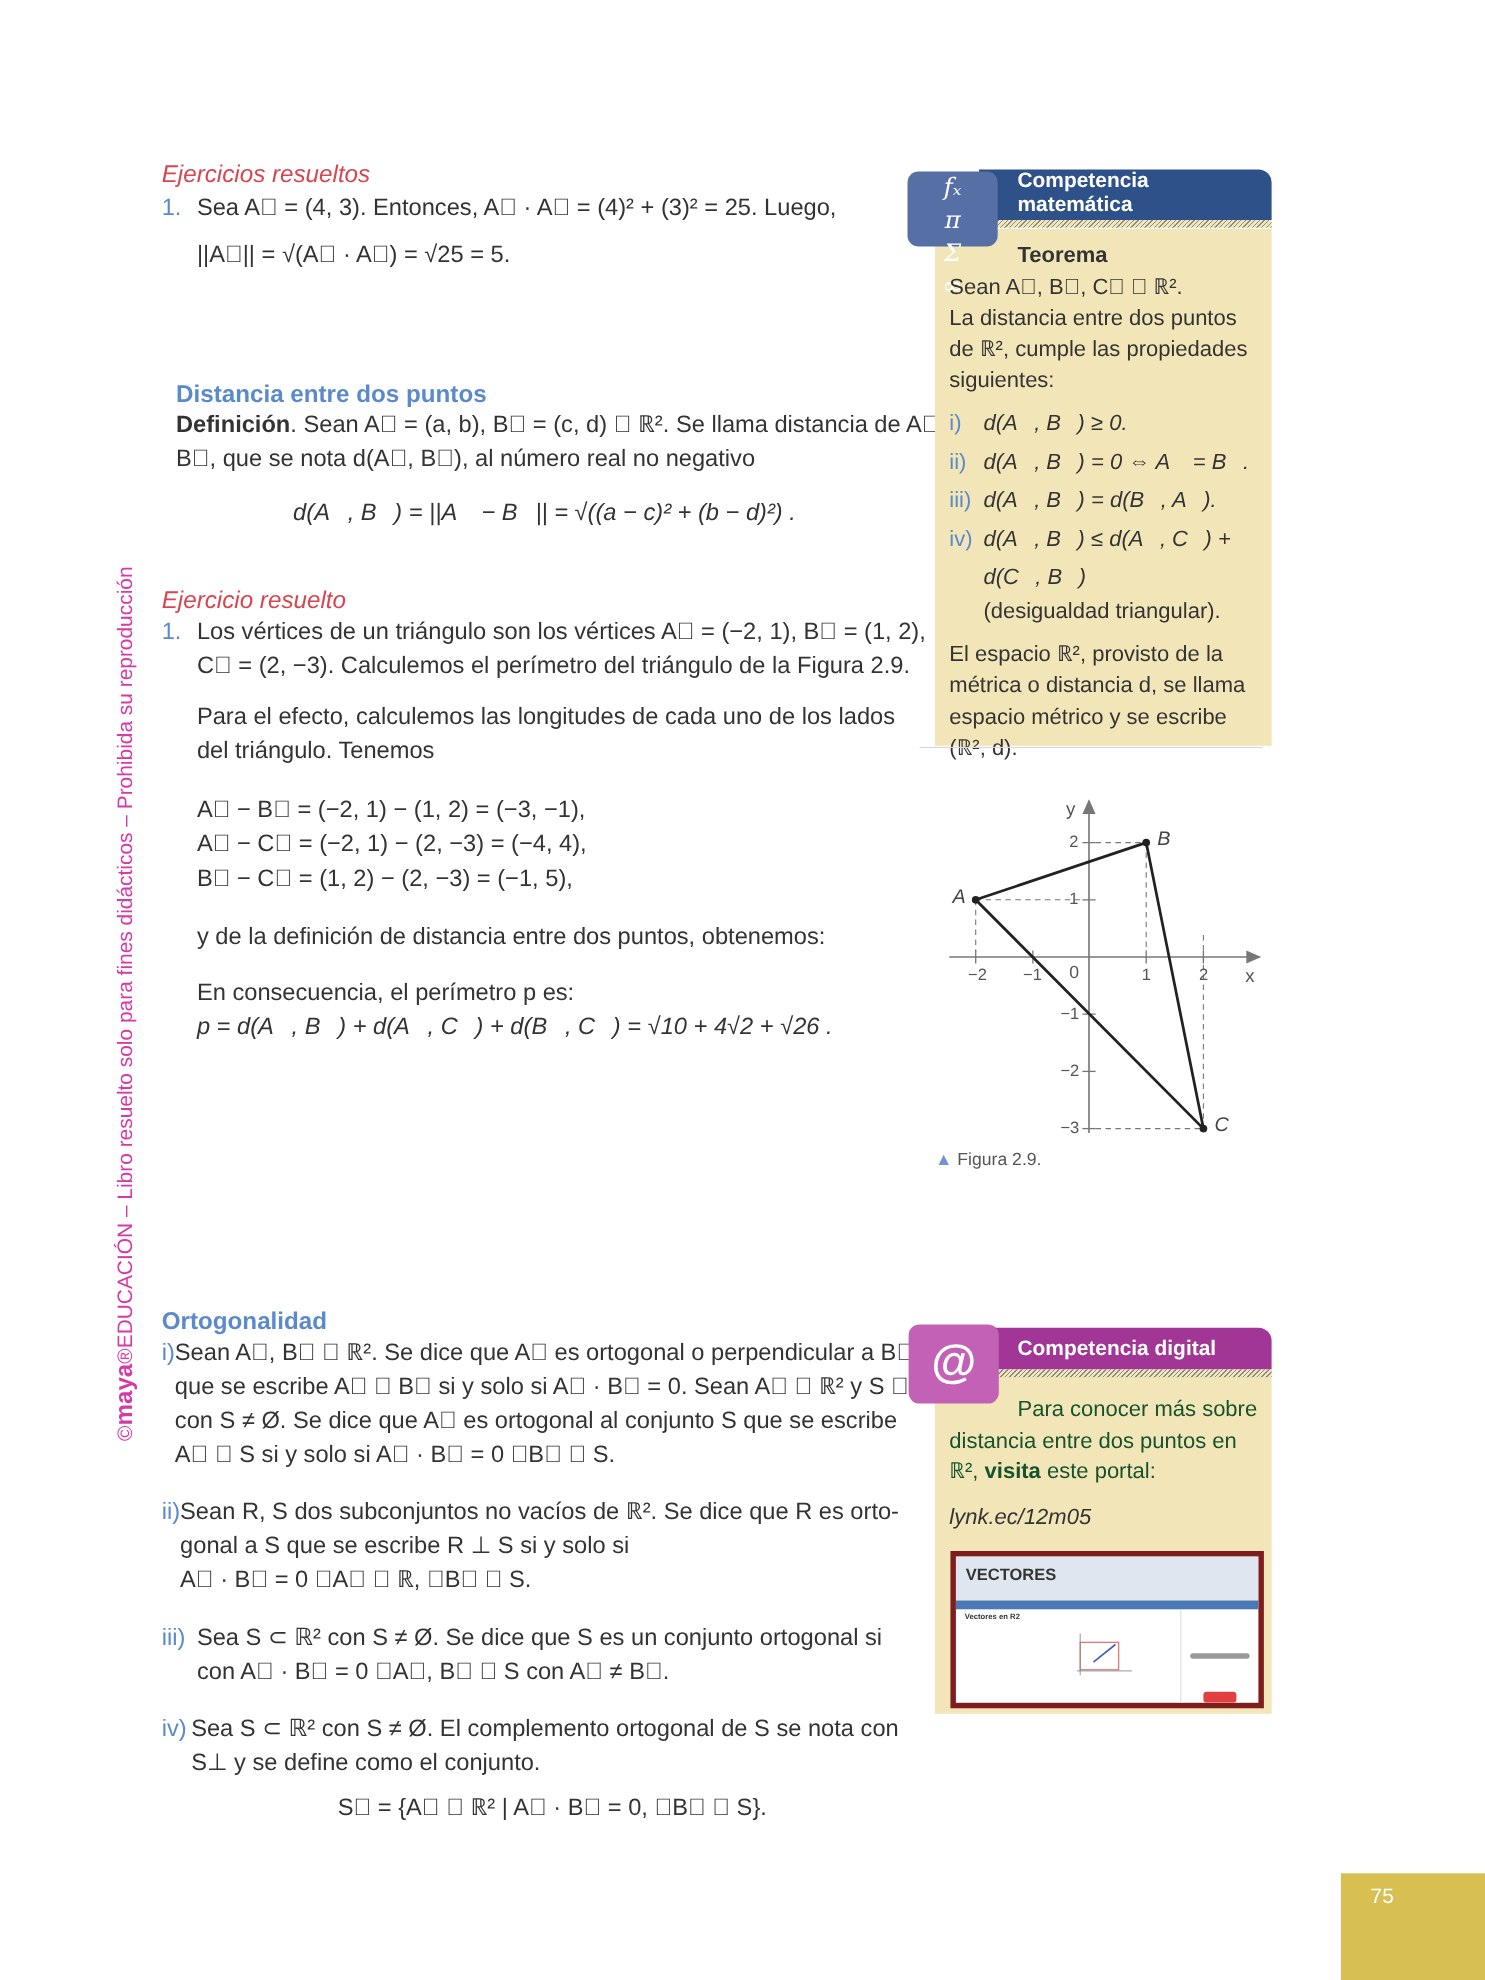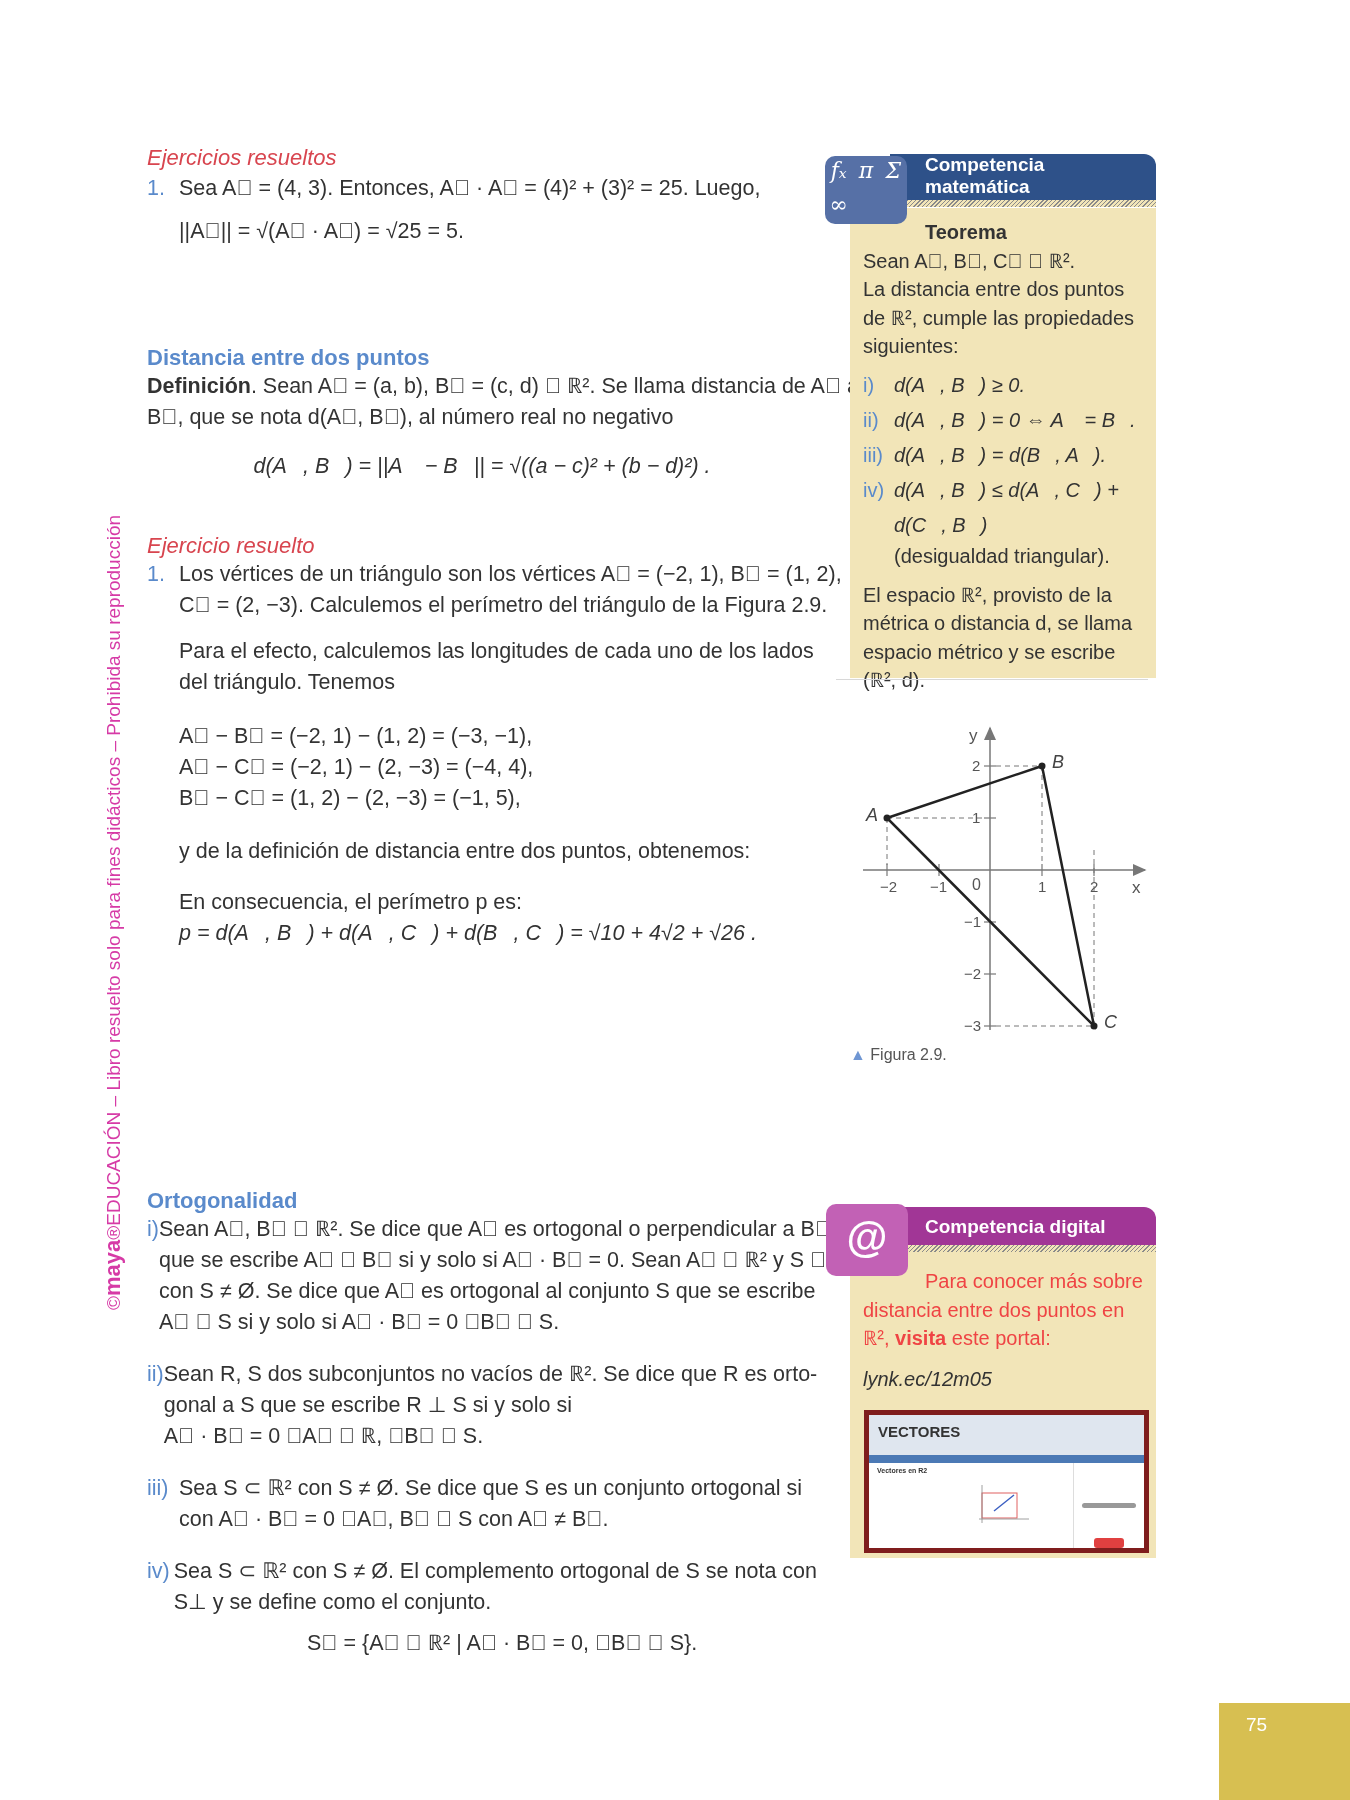--- a/index.html
+++ b/index.html
@@ -37,21 +37,21 @@
     background: #2e5189; border-radius: 0 12px 0 0;
   }
   .cm-hatch {
     position: absolute; left: 890px; top: 200px; width: 266px; height: 7px;
     background: repeating-linear-gradient(135deg, #8a8a8a 0 1px, #f2e5b8 1px 3px);
   }
   .cm-title { position: absolute; left: 925px; top: 154px; color: #fff; font-weight: bold; font-size: 19px; line-height: 22px; }
   .cm-icon {
     position: absolute; left: 825px; top: 156px; width: 82px; height: 68px;
     background: #5670a6; border-radius: 10px; color: #fff; font-size: 22px;
-    display: grid; grid-template-columns: 1fr 1fr 1fr; text-align: center; line-height: 30px;
+    display: grid; grid-template-columns: 1fr; text-align: center; line-height: 30px;
     font-family: "DejaVu Serif", serif; font-style: italic;
   }
   .cm-body { position: absolute; left: 863px; top: 218px; width: 290px; font-size: 20px; line-height: 28.5px; color: #333; }
   .cm-body .teo { font-weight: bold; padding-left: 62px; }
   .prop { display: flex; }
   .prop .rn { color: #5a8acb; width: 31px; flex: none; }
 
   
   .fig-cap { position: absolute; left: 850px; top: 1046px; font-size: 16px; color: #555; }
   .fig-cap .tri { color: #6f96d3; }
@@ -68,21 +68,21 @@
   .cd-hatch {
     position: absolute; left: 890px; top: 1245px; width: 266px; height: 7px;
     background: repeating-linear-gradient(135deg, #8a8a8a 0 1px, #f2e5b8 1px 3px);
   }
   .cd-title { position: absolute; left: 925px; top: 1216px; color: #fff; font-weight: bold; font-size: 19px; }
   .cd-icon {
     position: absolute; left: 826px; top: 1204px; width: 82px; height: 72px;
     background: #c261b5; border-radius: 10px; color: #fff; font-size: 42px; font-weight: bold;
     text-align: center; line-height: 68px;
   }
-  .cd-body { position: absolute; left: 863px; top: 1267px; width: 290px; font-size: 20px; line-height: 28.5px; color: #ef4444; }
+  .cd-body { position: absolute; left: 863px; top: 1267px; width: 290px; font-size: 20px; line-height: 28.5px; color: #14532d; }
   .cd-link { position: absolute; left: 863px; top: 1368px; font-size: 20px; font-style: italic; color: #333; }
   .shot {
     position: absolute; left: 864px; top: 1410px; width: 275px; height: 133px;
     background: #fff; border: 5px solid #7f1d1d; overflow: hidden;
   }
   .shot-top { height: 34px; background: #dfe6ef; font-weight: bold; font-size: 15px; color: #333; padding: 8px 0 0 9px; box-sizing: border-box; height: 40px; }
   .shot-nav { height: 8px; background: #4b79b5; }
   .shot-side { position: absolute; right: 0; top: 48px; width: 70px; bottom: 0; border-left: 1px solid #ddd; }
   .shot-sub { position: absolute; left: 8px; top: 52px; font-size: 7px; color: #333; font-weight: bold; }
 
@@ -97,21 +97,21 @@
 </div>
 
 <div class="abs" style="left:147px; top:145px; width:660px;">
   <div class="red-head">Ejercicios resueltos</div>
   <div class="txt line" style="margin-top:2px;">
     <span class="num">1.</span><span>Sea A⃗ = (4, 3). Entonces, A⃗ · A⃗ = (4)² + (3)² = 25. Luego,</span>
   </div>
   <div class="txt line indent" style="margin-top:12px;">||A⃗|| = √(A⃗ · A⃗) = √25 = 5.</div>
 </div>
 
-<div class="abs" style="left:147px; top:345px; width:670px;">
+<div class="abs" style="left:160px; top:345px; width:670px;">
   <div class="blue-head">Distancia entre dos puntos</div>
   <div class="txt line">
     <span class="b">Definición</span><span>. Sean A⃗ = (a, b), B⃗ = (c, d) ∈ ℝ². Se llama distancia de A⃗ a</span>
   </div>
   <div class="txt line">B⃗, que se nota d(A⃗, B⃗), al número real no negativo</div>
   <div class="txt line it" style="margin-top:18px; text-align:center;">d(A⃗, B⃗) = ||A⃗ − B⃗|| = √((a − c)² + (b − d)²) .</div>
 </div>
 
 <div class="abs" style="left:147px; top:533px; width:670px;">
   <div class="red-head">Ejercicio resuelto</div>

